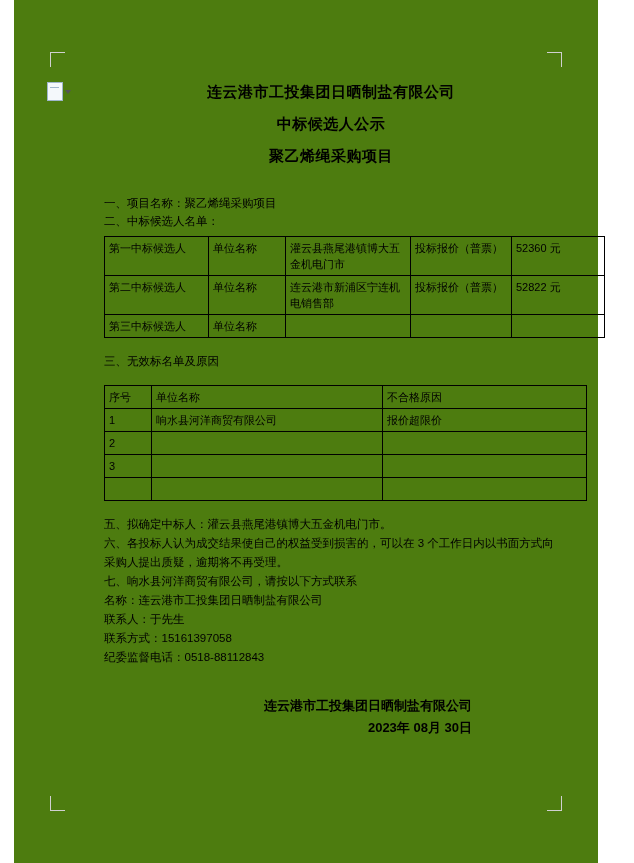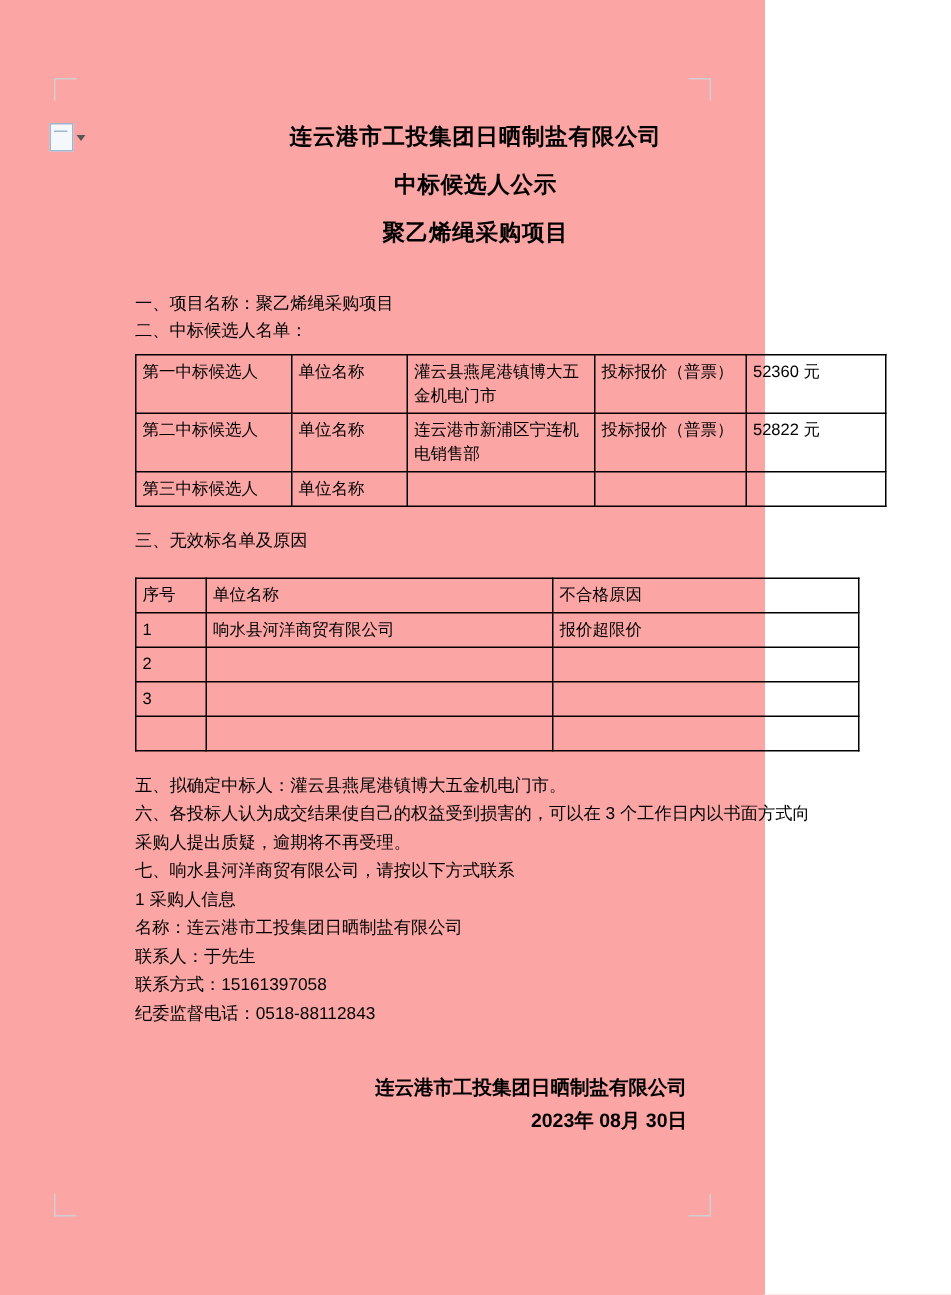--- a/index.html
+++ b/index.html
@@ -11,25 +11,25 @@
     width: 634px;
     height: 863px;
     font-family: "Liberation Sans", sans-serif;
     color: #000000;
     position: relative;
     overflow: hidden;
   }
 
   .page {
     position: absolute;
-    left: 0;
+    left: 14px;
     top: 0;
-    width: 510px;
+    width: 584px;
     height: 863px;
-    background: #fca5a5;
+    background: #4d7c0f;
   }
 
   
   .crop {
     position: absolute;
     width: 14px;
     height: 14px;
   }
   .crop.tl { left: 36px;  top: 52px;  border-left: 1px solid #d0d0d0; border-top: 1px solid #d0d0d0; }
   .crop.tr { right: 36px; top: 52px;  border-right: 1px solid #d0d0d0; border-top: 1px solid #d0d0d0; }
@@ -223,21 +223,20 @@
           </tr>
         </tbody>
       </table>
 
       <div class="section-gap"></div>
 
       <div class="tail-lines">
         <div class="para">五、拟确定中标人：灌云县燕尾港镇博大五金机电门市。</div>
         <div class="para">六、各投标人认为成交结果使自己的权益受到损害的，可以在 3 个工作日内以书面方式向采购人提出质疑，逾期将不再受理。</div>
         <div class="para">七、响水县河洋商贸有限公司，请按以下方式联系</div>
-        <div class="para">1 采购人信息</div>
         <div class="para">名称：连云港市工投集团日晒制盐有限公司</div>
         <div class="para">联系人：于先生</div>
         <div class="para">联系方式：15161397058</div>
         <div class="para">纪委监督电话：0518-88112843</div>
       </div>
 
       <div class="signature">
         <div>连云港市工投集团日晒制盐有限公司</div>
         <div>2023年 08月 30日</div>
       </div>

